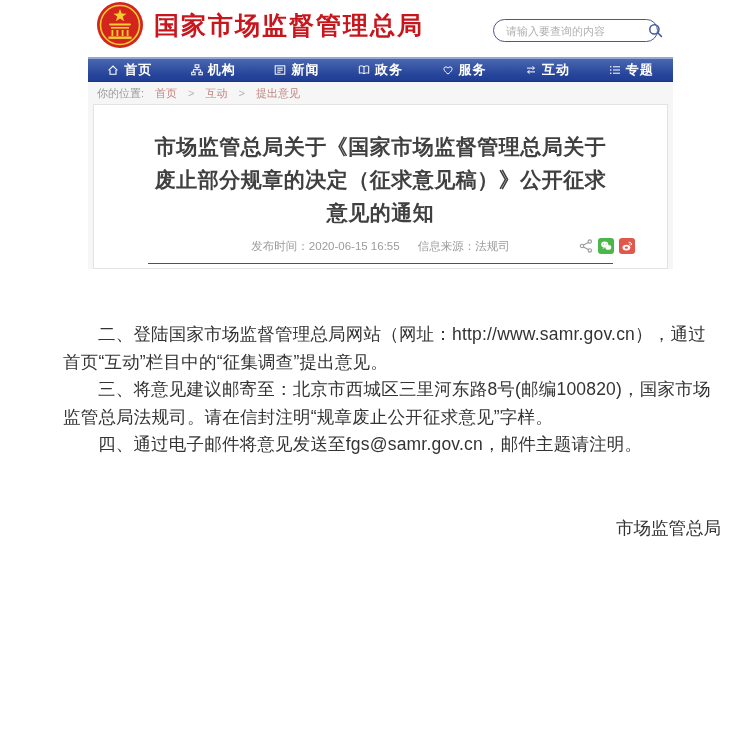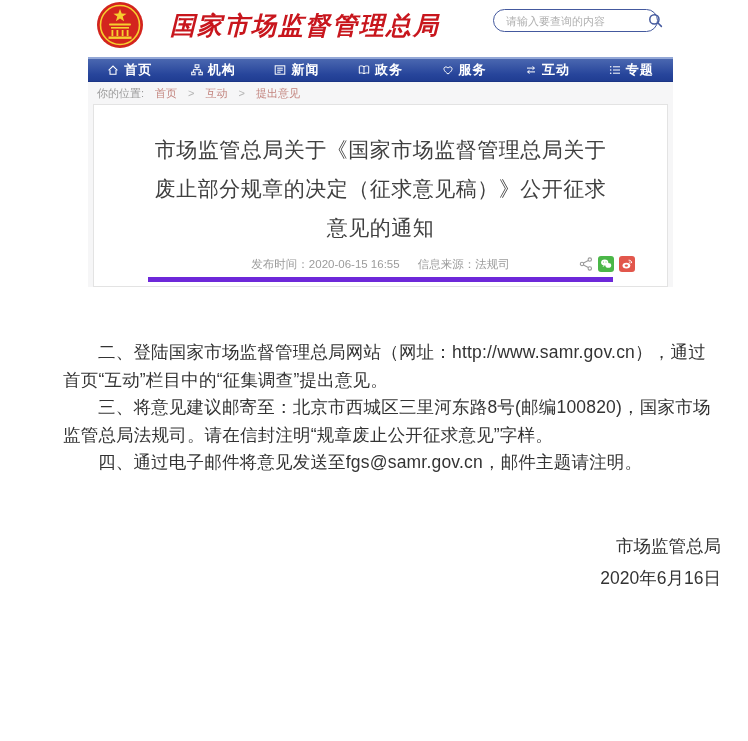--- a/index.html
+++ b/index.html
@@ -7,25 +7,25 @@
   body {
     width:748px; height:741px; position:relative; overflow:hidden;
     font-family:"Liberation Sans","DejaVu Sans",sans-serif;
     -webkit-font-smoothing:antialiased;
   }
 
   
   .site-header { position:relative; height:57px; background:#fff; }
   .logo-group { position:absolute; left:96px; top:1px; display:flex; align-items:center; }
   .emblem { width:48px; height:48px; flex:0 0 auto; }
-  .logo-text { margin-left:26px;font-style:italic; }
+  .logo-text { margin-left:10px; }
   .site-title { color:#c8161d; font-size:25px; font-weight:bold; letter-spacing:2px; line-height:30px; }
   .site-subtitle { color:#c8161d; font-size:10.5px; letter-spacing:0.6px; margin-top:2px; }
   .search-box {
-    position:absolute; left:493px; top:9px; width:165px; height:23px;
+    position:absolute; left:493px; top:19px; width:165px; height:23px;
     border:1px solid #44599e; border-radius:12px; background:#fff;
     display:flex; align-items:center; padding:0 6px 0 12px;
   }
   .search-box input {
     border:none; outline:none; flex:1; font-size:11px; color:#333; background:transparent;
     font-family:"Liberation Sans","DejaVu Sans",sans-serif;
   }
   .search-box input::placeholder { color:#b0b0b0; }
   .search-btn { width:16px; height:16px; cursor:pointer; display:flex; align-items:center; justify-content:center; background:none; border:none; }
 
@@ -39,22 +39,22 @@
   .nav-item { display:flex; align-items:center; gap:5px; color:#fff; font-size:13px; font-weight:bold; cursor:pointer; letter-spacing:1px; }
   .nav-item svg { display:block; }
 
   
   .wrapper { margin-left:88px; width:585px; background:#f6f6f7; }
   .breadcrumb { height:22px; display:flex; align-items:center; padding-left:9px; font-size:11px; color:#9a9a9a; gap:11px; }
   .crumb-link { color:#c2837d; cursor:pointer; }
   .crumb-sep { color:#b5b5b5; }
 
   .article-card { margin:0 5px; background:#fff; border:1px solid #e3e3e3; padding:25px 54px 4px; }
-  .article-title { font-size:21px; line-height:39px; font-weight:normal; color:#404040; text-align:center; letter-spacing:0.5px; }
-  .meta-row { position:relative; margin-top:9px; padding-bottom:9px; border-bottom:5px solid #6d28d9; height:26px; }
+  .article-title { font-size:21px; line-height:33px; font-weight:bold; color:#404040; text-align:center; letter-spacing:0.5px; }
+  .meta-row { position:relative; margin-top:9px; padding-bottom:9px; border-bottom:1px solid #6d28d9; height:26px; }
   .meta-text { text-align:center; font-size:11.5px; color:#9b9b9b; line-height:17px; }
   .meta-gap { display:inline-block; width:18px; }
   .share-bar { position:absolute; right:-22px; top:0; display:flex; align-items:center; gap:5px; }
   .share-glyph { cursor:pointer; display:flex; }
   .app-badge { width:16px; height:16px; border-radius:3px; display:flex; align-items:center; justify-content:center; cursor:pointer; }
   .badge-wechat { background:#4bb748; }
   .badge-weibo { background:#e2574c; }
 
   
   .article-body { margin:52px 27px 0 63px; width:658px; }
@@ -210,15 +210,14 @@
   </div>
 </div>
 
 <div class="article-body">
   <p>二、登陆国家市场监督管理总局网站（网址：http://www.samr.gov.cn），通过首页“互动”栏目中的“征集调查”提出意见。</p>
   <p>三、将意见建议邮寄至：北京市西城区三里河东路8号(邮编100820)，国家市场监管总局法规司。请在信封注明“规章废止公开征求意见”字样。</p>
   <p>四、通过电子邮件将意见发送至fgs@samr.gov.cn，邮件主题请注明。</p>
 
   <div class="sig-block">
     <div>市场监管总局</div>
-    <div>2020年6月16日</div>
   </div>
 </div>
 
 </body></html>

